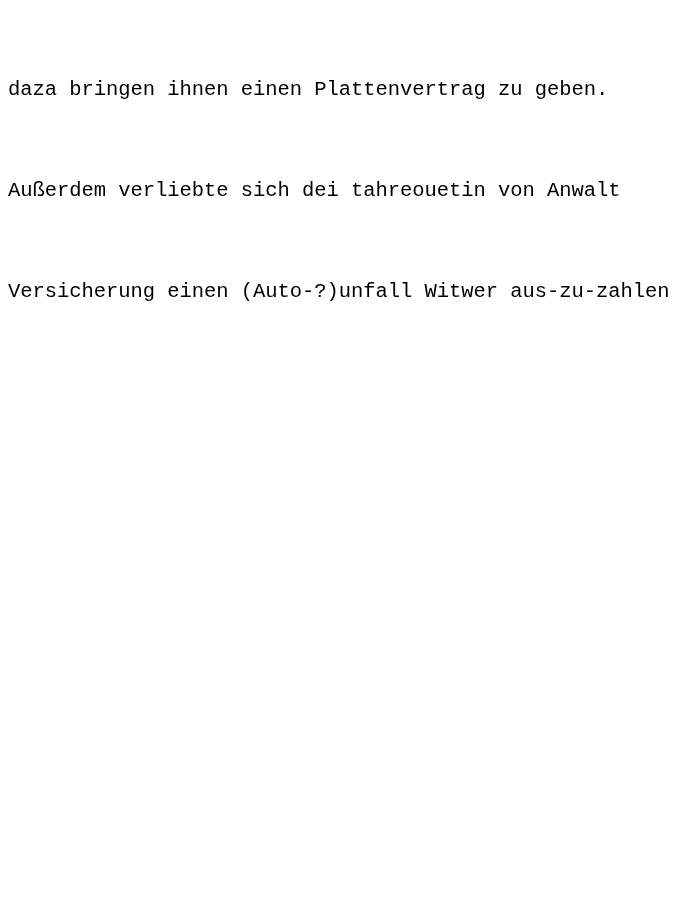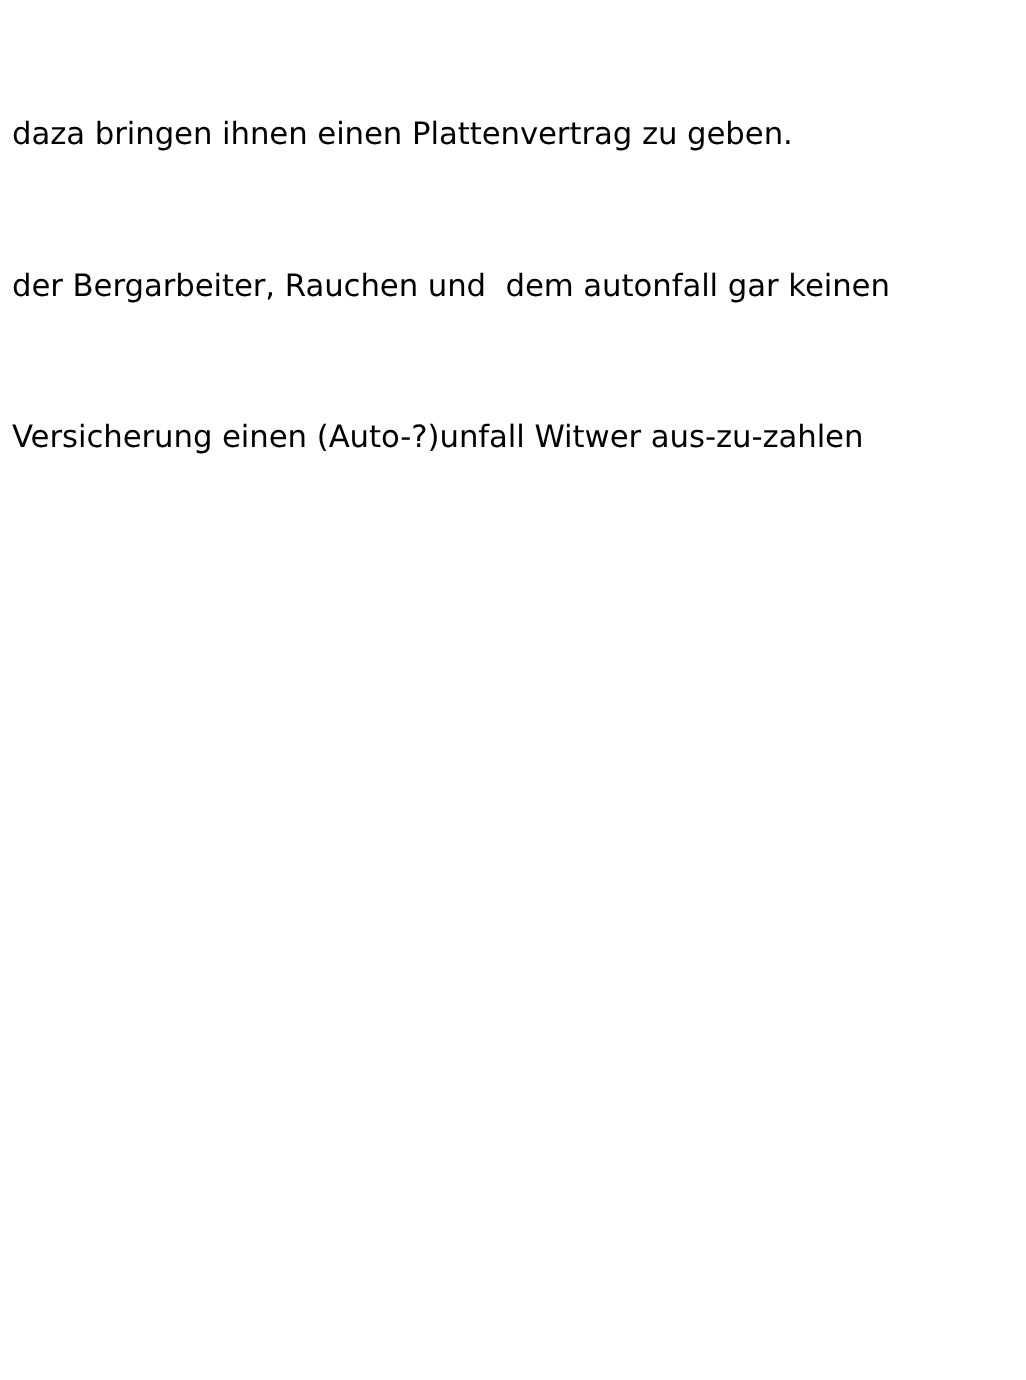--- a/index.html
+++ b/index.html
@@ -25,29 +25,30 @@
     font-size: 20.5px;
     line-height: 33.6px;
     color: #000000;
     letter-spacing: -0.05px;
     white-space: pre-wrap;
     word-break: normal;
   }
   .line {
     display: block;
     white-space: pre;
+    font-family: Liberation Mono, monospace;
   }
 </style>
 </head>
 <body>
 
 <div class="page">
   <div class="text-block">
     <span class="line">daza bringen ihnen einen Plattenvertrag zu geben.</span>
-    <span class="line">der Bergarbeiter, Rauchen und  dem autonfall gar keinen</span>
+    <span class="line">Außerdem verliebte sich dei tahreouetin von Anwalt</span>
     <span class="line">Versicherung einen (Auto-?)unfall Witwer aus-zu-zahlen</span>
     
     
     
     
     
     
     
     
     

